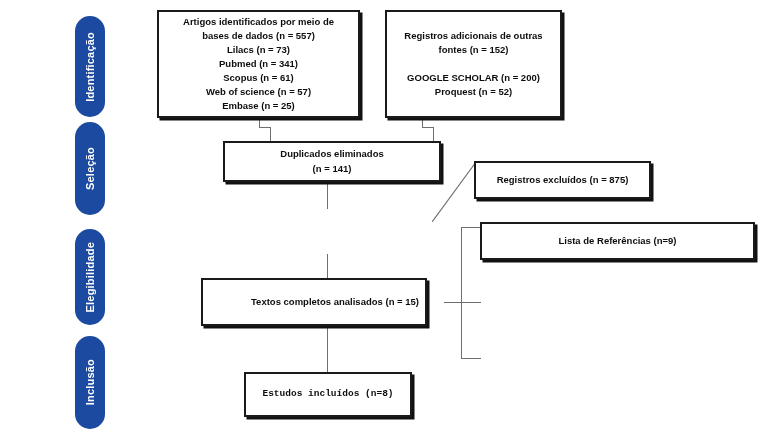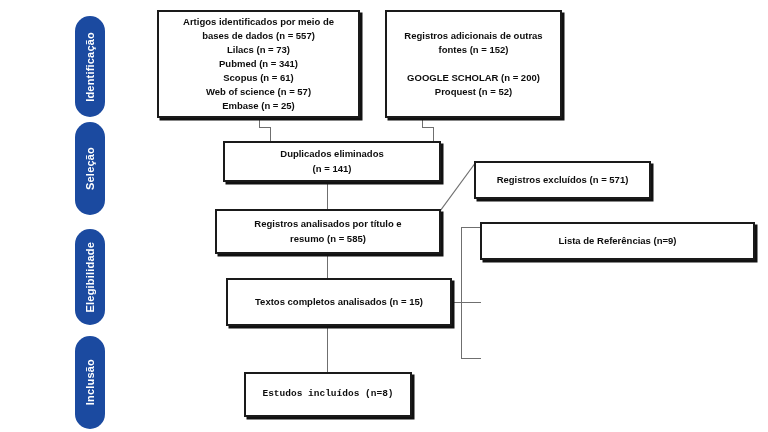--- a/index.html
+++ b/index.html
@@ -136,35 +136,31 @@
 
 GOOGLE SCHOLAR  (n = 200)
 Proquest  (n = 52)</span>
   </div>
 
   <div class="flow-box" style="left:186px; top:141px; width:218px; height:41px;">
     <span class="box-text">Duplicados eliminados
 (n = 141)</span>
   </div>
 
-  <div class="flow-box" style="left:178px; top:209px; width:226px; height:45px;">
-    <span class="box-text">Registros analisados por título e
-resumo (n = 585)</span>
-  </div>
 
   <div class="flow-box" style="left:437px; top:161px; width:177px; height:38px;">
-    <span class="box-text">Registros excluídos (n = 571)</span>
+    <span class="box-text">Registros excluídos (n = 875)</span>
   </div>
 
   <div class="flow-box" style="left:443px; top:222px; width:275px; height:38px;">
     <span class="box-text">Lista de Referências (n=9)</span>
   </div>
 
 
-  <div class="flow-box" style="left:189px; top:278px; width:226px; height:48px;">
+  <div class="flow-box" style="left:164px; top:278px; width:226px; height:48px;justify-content:flex-end;">
     <span class="box-text">Textos completos analisados (n = 15)</span>
   </div>
 
 
   <div class="flow-box" style="left:207px; top:372px; width:168px; height:45px;font-family:Liberation Mono, monospace;">
     <span class="box-text">Estudos incluídos (n=8)</span>
   </div>
 
 </div>
 

